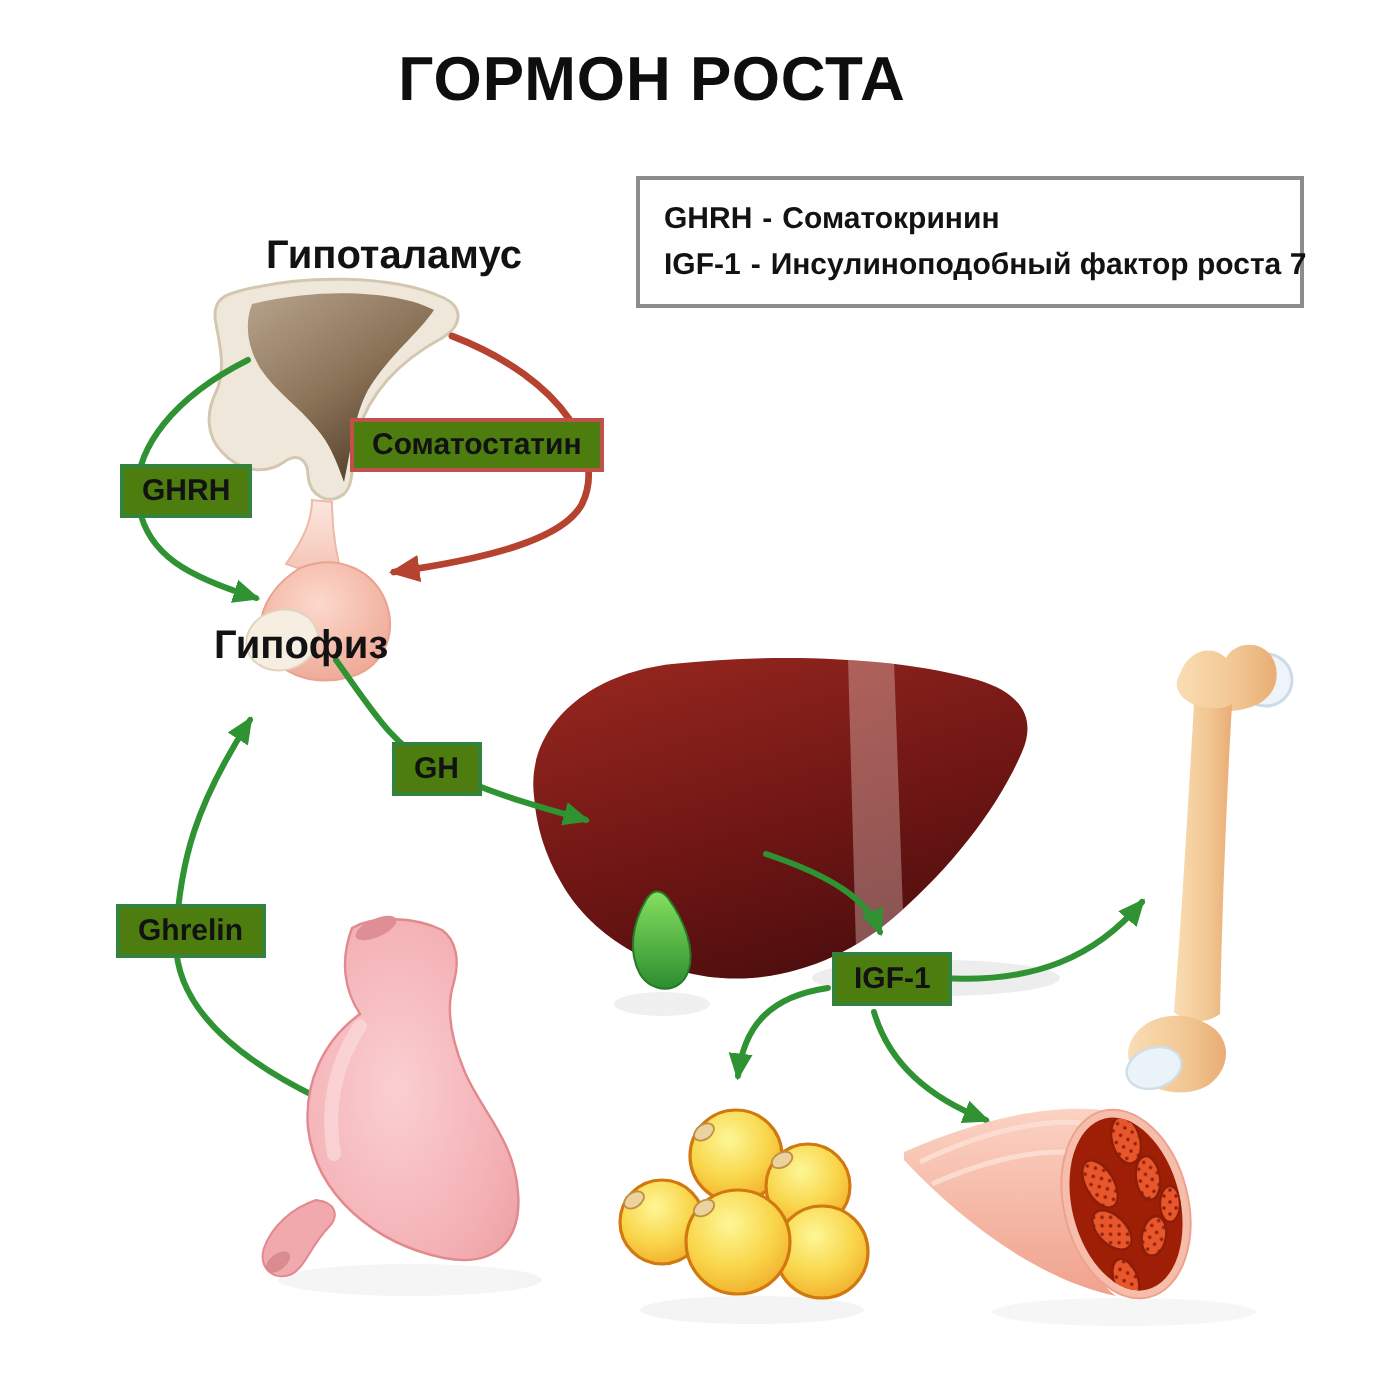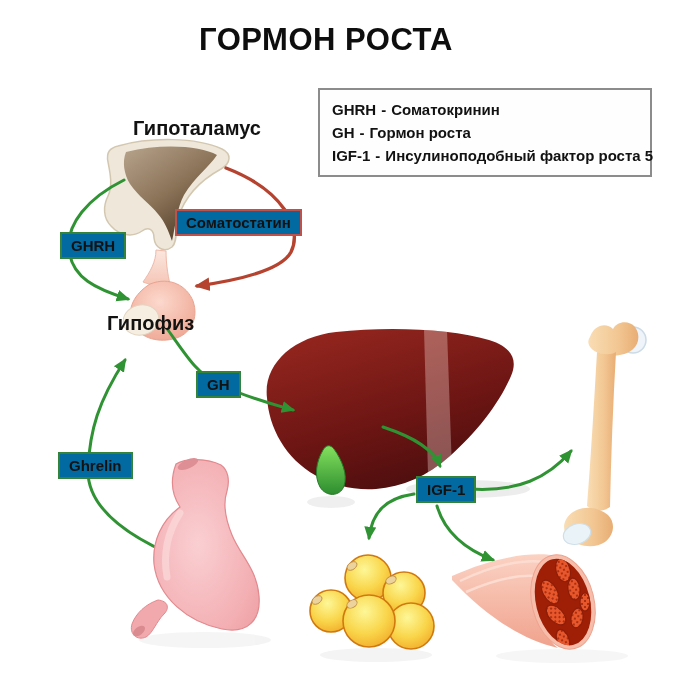--- a/index.html
+++ b/index.html
@@ -8,21 +8,21 @@
   svg{position:absolute;left:0;top:0;z-index:1;}
   .page-title{position:absolute;left:0;top:22px;width:652px;text-align:center;
               font-size:31px;font-weight:800;letter-spacing:.5px;color:#0e0e0e;z-index:2;}
   .legend{position:absolute;left:318px;top:88px;width:334px;box-sizing:border-box;
           border:2px solid var(--legendBorder);background:#fefefe;padding:8px 12px;z-index:2;}
   .legend-row{font-size:15px;color:#121212;line-height:23px;white-space:nowrap;}
   .legend-abbr{font-weight:800;}
   .legend-sep{font-weight:700;margin:0 5px;}
   .legend-name{font-weight:700;}
   .organ-label{position:absolute;font-size:20px;font-weight:700;color:#121212;z-index:2;white-space:nowrap;}
-  .hormone-box{position:absolute;background:#0369a1;border:2px solid;padding:3px 9px;
+  .hormone-box{position:absolute;background:#4d7c0f;border:2px solid;padding:3px 9px;
                font-size:15px;font-weight:700;color:#121212;z-index:3;white-space:nowrap;}
   .green-box{border-color:var(--boxGreen);}
   .red-box{border-color:var(--boxRed);}
   .line-green{stroke:var(--green);stroke-width:3;fill:none;stroke-linecap:round;}
   .line-red{stroke:var(--red);stroke-width:3.4;fill:none;stroke-linecap:round;}
   .head-green{fill:var(--green);}
   .head-red{fill:var(--red);}
 </style>
 </head>
 <body>
@@ -197,24 +197,21 @@
     </g>
   </svg>
 
   <div class="page-title">ГОРМОН РОСТА</div>
 
   <div class="legend">
     <div class="legend-row">
       <span class="legend-abbr">GHRH</span><span class="legend-sep">-</span><span class="legend-name">Соматокринин</span>
     </div>
     <div class="legend-row">
-      <span class="legend-abbr">GH</span><span class="legend-sep">-</span><span class="legend-name">Гормон роста</span>
-    </div>
-    <div class="legend-row">
-      <span class="legend-abbr">IGF-1</span><span class="legend-sep">-</span><span class="legend-name">Инсулиноподобный фактор роста 5</span>
+      <span class="legend-abbr">IGF-1</span><span class="legend-sep">-</span><span class="legend-name">Инсулиноподобный фактор роста 7</span>
     </div>
   </div>
 
   <div class="organ-label" style="left:133px;top:117px;">Гипоталамус</div>
   <div class="organ-label" style="left:60px;top:312px;margin-left:47px;">Гипофиз</div>
 
   <div class="hormone-box green-box" style="left:60px;top:232px;">GHRH</div>
   <div class="hormone-box red-box" style="left:175px;top:209px;">Соматостатин</div>
   <div class="hormone-box green-box" style="left:196px;top:371px;">GH</div>
   <div class="hormone-box green-box" style="left:58px;top:452px;">Ghrelin</div>

